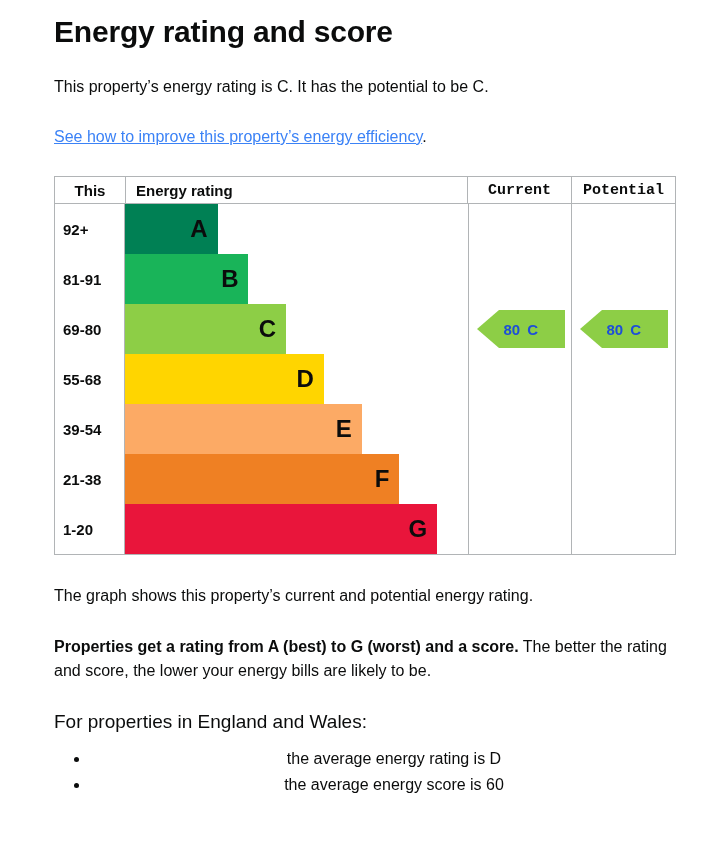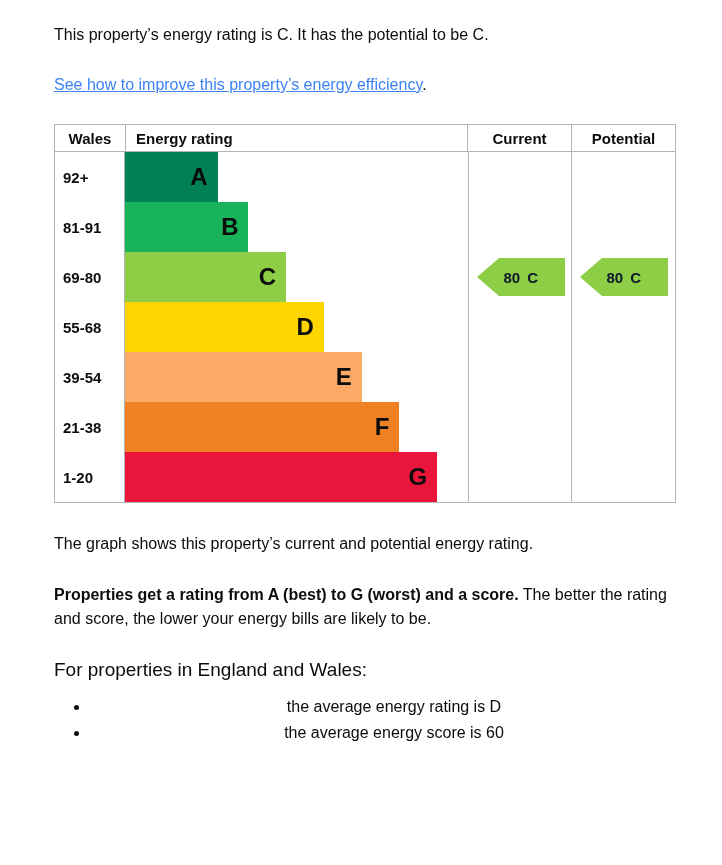--- a/index.html
+++ b/index.html
@@ -67,20 +67,21 @@
     display: flex;
     align-items: center;
     padding-left: 10px;
   }
   .epc-head .h-current,
   .epc-head .h-potential {
     width: 103px;
     display: flex;
     align-items: center;
     justify-content: center;
+    font-family: Liberation Mono, monospace;
   }
   .epc-head .h-current {
     border-right: 1px solid #b1b4b6;
   }
   .epc-body {
     display: flex;
   }
   .epc-left {
     flex: 1;
     border-right: 1px solid #b1b4b6;
@@ -123,21 +124,21 @@
   .epc-col.current { border-right: 1px solid #b1b4b6; }
   .arrow {
     position: absolute;
     height: 38px;
     width: 88px;
     display: flex;
     align-items: center;
     justify-content: center;
     font-size: 15px;
     font-weight: bold;
-    color: #0f172a;
+    color: #1d4ed8;
     left: 8px;
     clip-path: polygon(22px 0, 100% 0, 100% 100%, 22px 100%, 0 50%);
   }
   .arrow .arrow-band { letter-spacing: 0.5px; }
   .arrow .arrow-score { margin-right: 7px; }
   p.graph-note {
     font-size: 16px;
     line-height: 22px;
     margin: 0 0 28px 0;
   }
@@ -158,28 +159,29 @@
     font-size: 16px;
     line-height: 24px;
   }
   ul.averages li { margin-bottom: 2px; text-align: center; }
 </style>
 </head>
 <body>
 
 <div class="page">
 
+  <h1 class="page-title">Energy rating and score</h1>
 
   <p class="body-text">This property’s energy rating is C. It has the potential to be C.</p>
 
   <p class="link-line"><a class="improve-link" href="#">See how to improve this property’s energy efficiency</a><span>.</span></p>
 
   <div class="epc">
     <div class="epc-head">
-      <div class="h-score">Wales</div>
+      <div class="h-score">This</div>
       <div class="h-rating">Energy rating</div>
       <div class="h-current">Current</div>
       <div class="h-potential">Potential</div>
     </div>
     <div class="epc-body">
       <div class="epc-left">
 
         <div class="epc-row">
           <div class="epc-score">92+</div>
           <div class="epc-bar-wrap">

